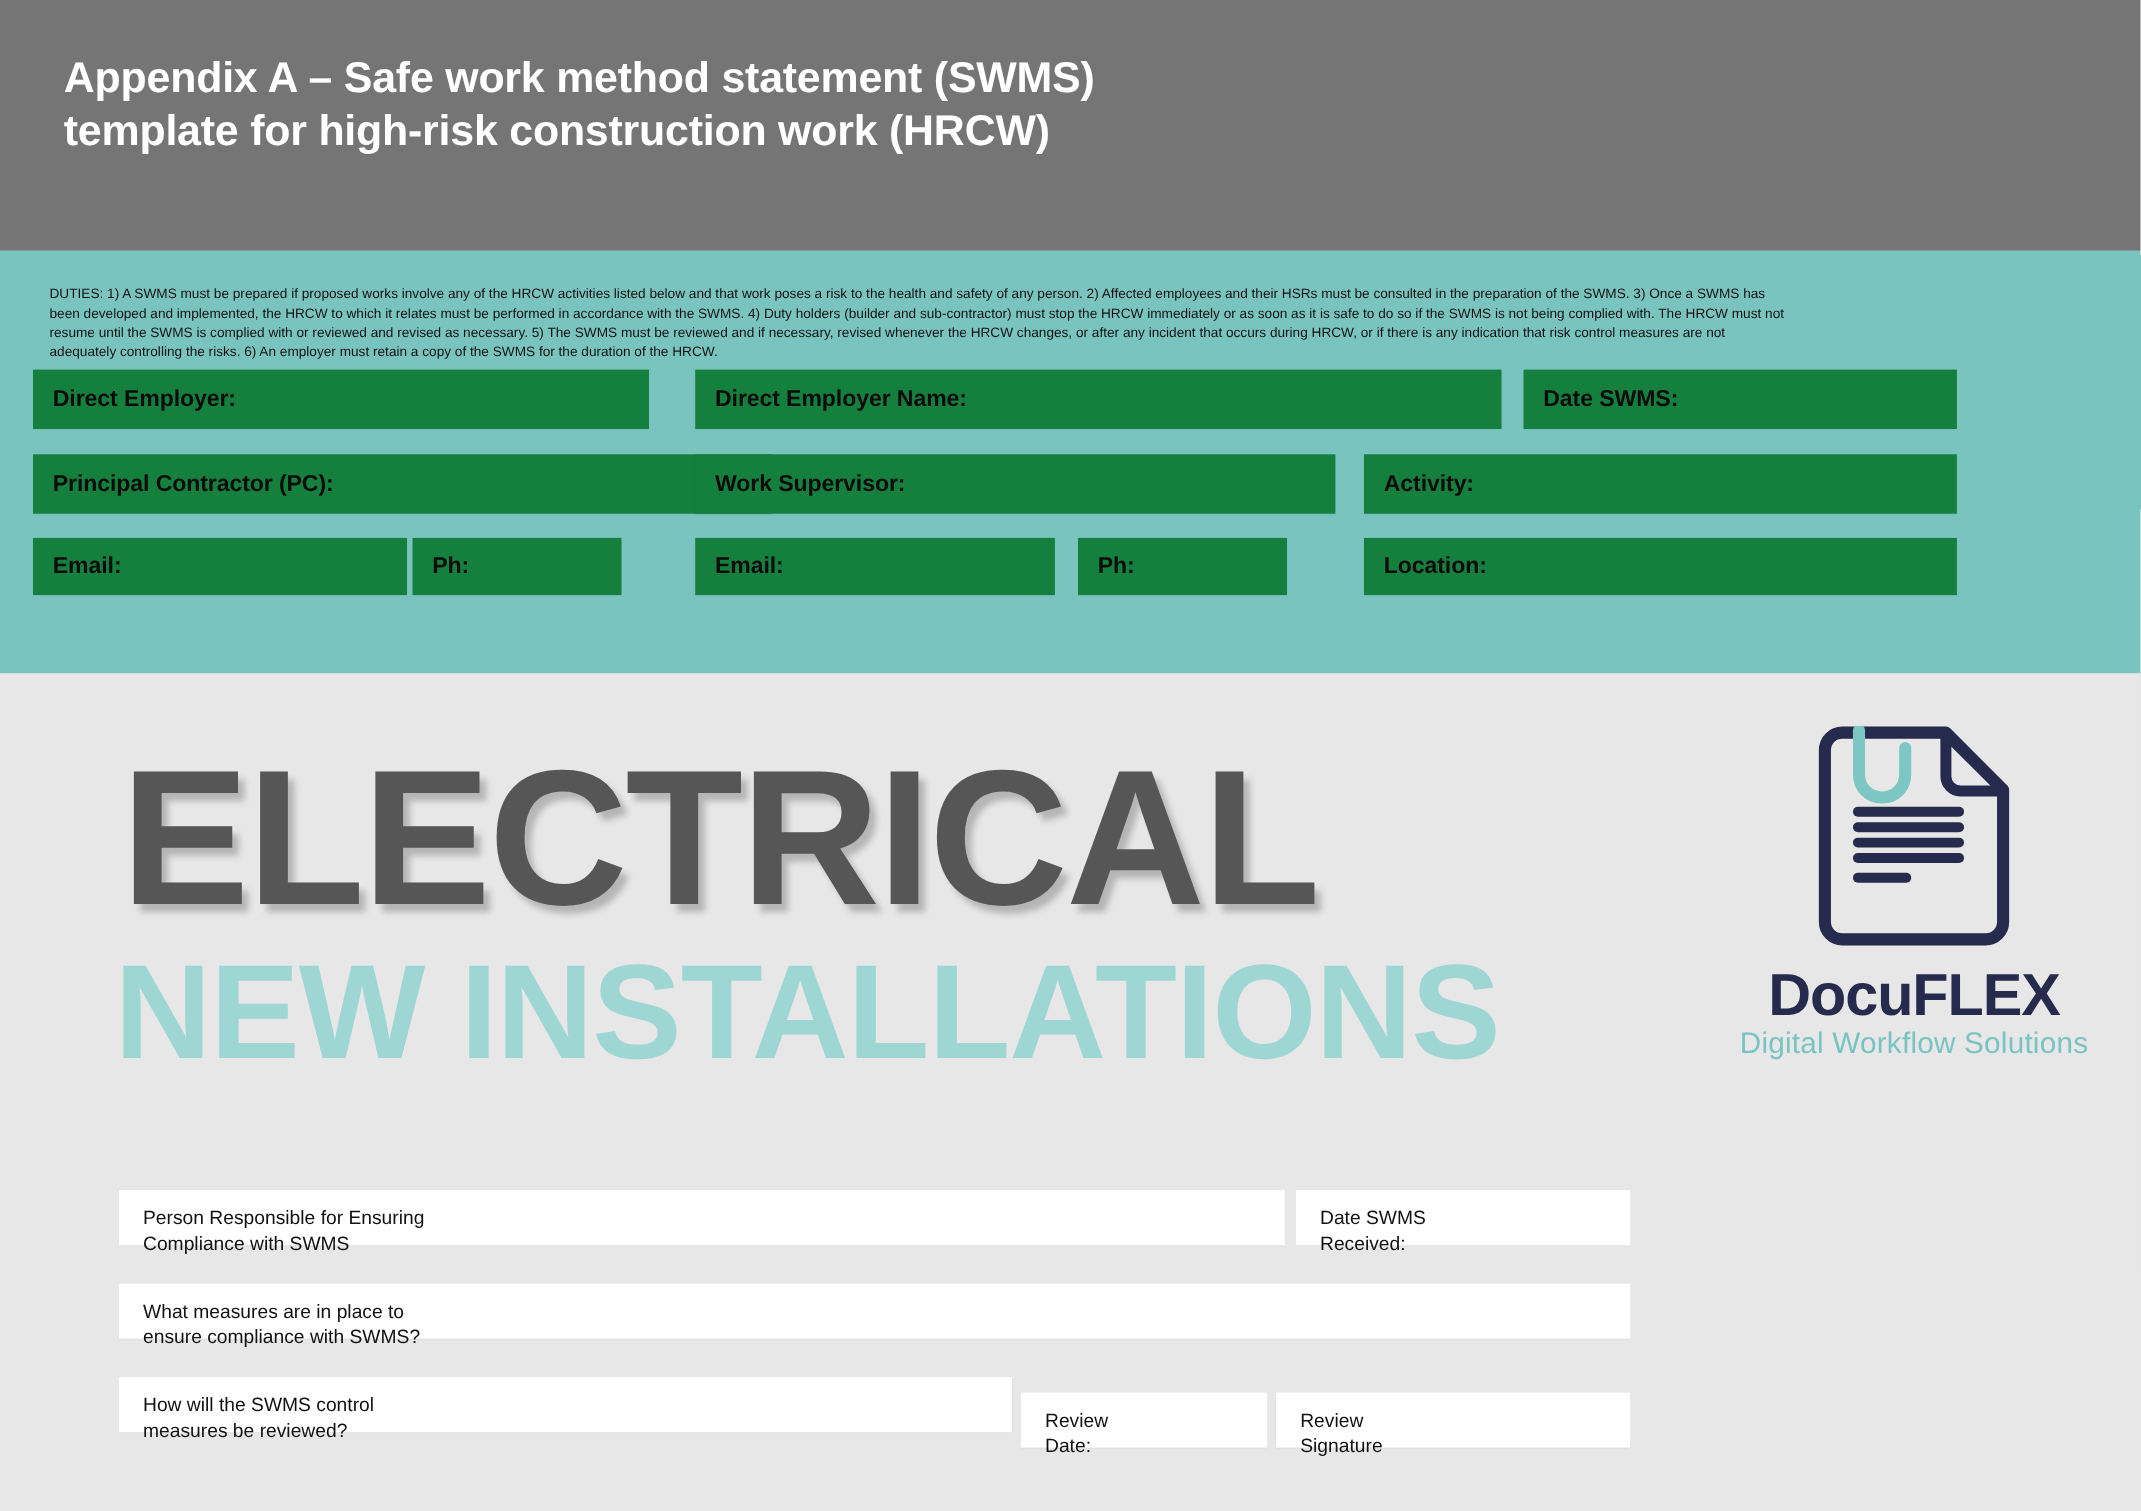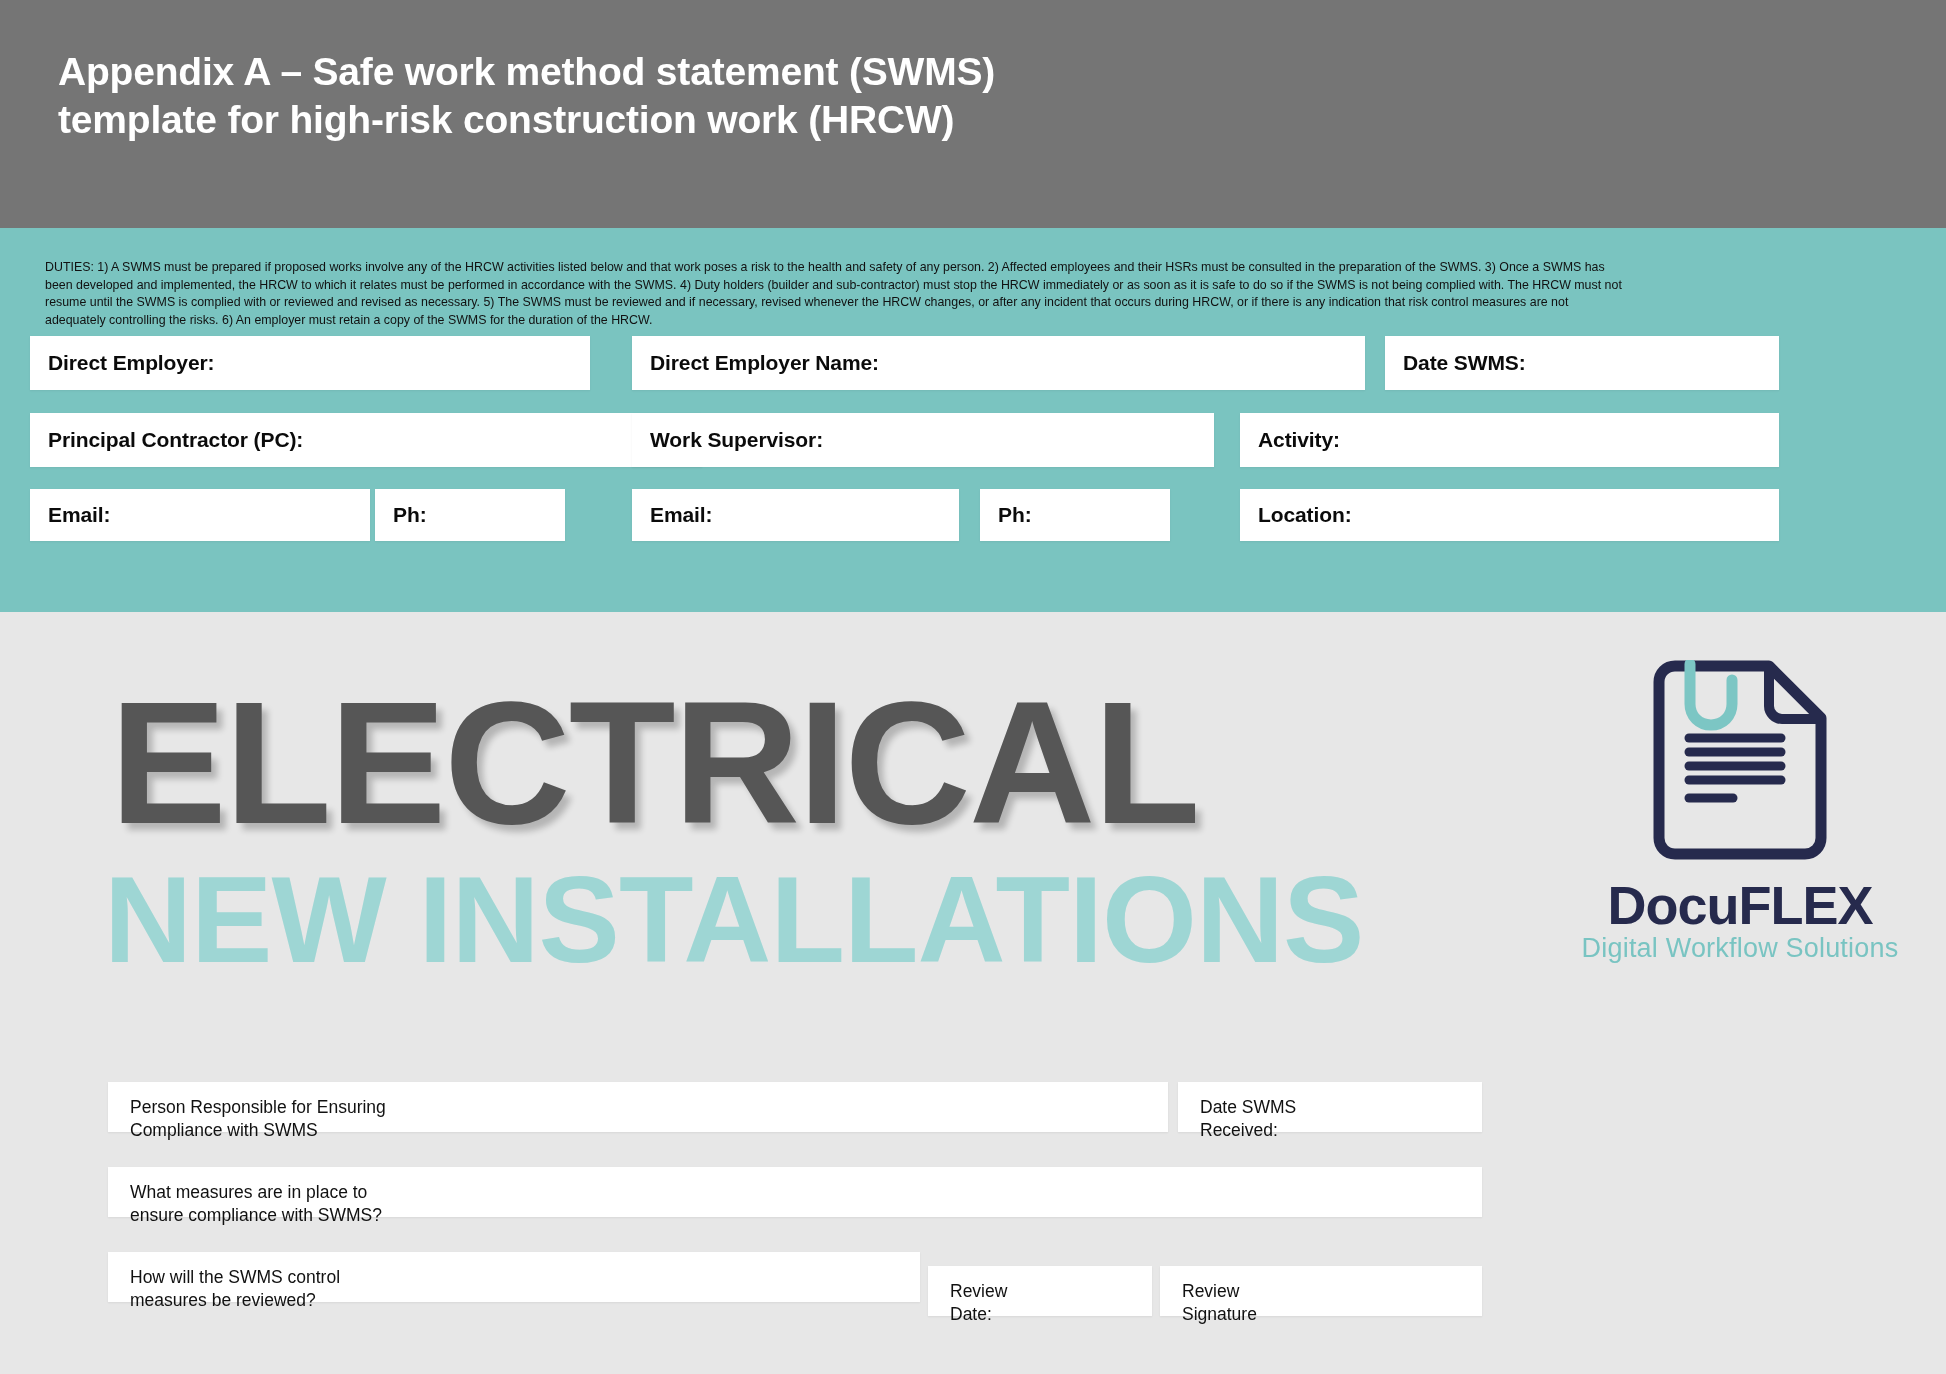--- a/index.html
+++ b/index.html
@@ -56,21 +56,21 @@
     width: 1580px;
     font-size: 12.4px;
     line-height: 1.43;
     color: #111111;
     text-align: left;
   }
 
   
   .fbox {
     position: absolute;
-    background: #ffffff;
+    background: #15803d;
     display: flex;
     align-items: center;
     box-shadow: 0 1px 2px rgba(0,0,0,0.06);
   }
   .fbox .lbl {
     font-size: 21px;
     font-weight: bold;
     color: #0b0b0b;
     padding-left: 18px;
     letter-spacing: -0.1px;

